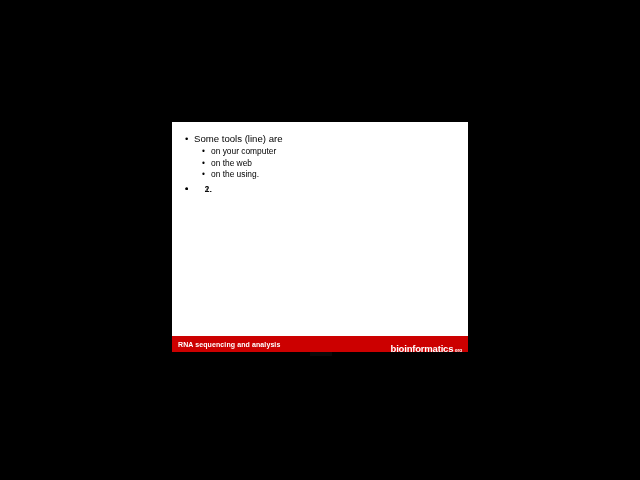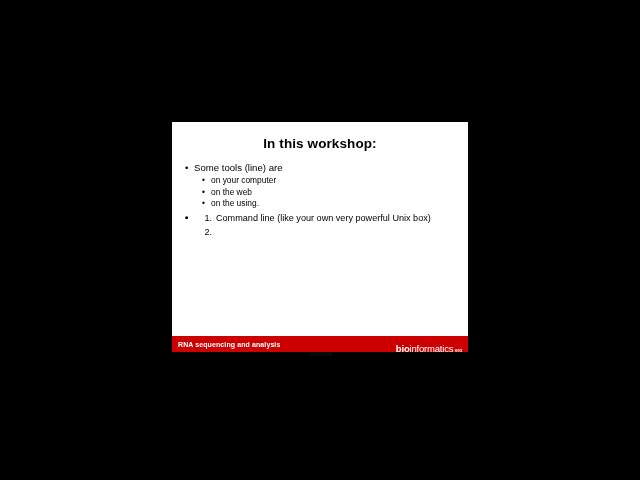--- a/index.html
+++ b/index.html
@@ -131,21 +131,21 @@
     color: #ffffff;
     padding-left: 36px;
   }
   .logo-bio {
     font-size: 9.5px;
     font-weight: bold;
     letter-spacing: -0.2px;
   }
   .logo-info {
     font-size: 9.5px;
-    font-weight: normal;
+    font-weight: bold;
     letter-spacing: -0.2px;
     margin-top: 8px;
   }
   .logo-sub {
     font-size: 4.5px;
     font-weight: bold;
     margin-left: 1.5px;
     position: relative;
     top: -0.5px;
   }
@@ -162,21 +162,20 @@
 </style>
 </head>
 <body>
 
 <div id="stage">
 
   <div id="slide">
 
     <div id="slide-body">
 
-      <div class="slide-title">In this workshop:</div>
 
       <div class="bullets">
 
         <div class="lvl1">
           <span class="dot">•</span>
           <span>Some tools (line) are</span>
         </div>
         <div class="sublist">
           <div class="lvl2">
             <span class="dot">•</span>
@@ -195,21 +194,20 @@
         <div class="lvl1">
           <span class="dot">•</span>
         </div>
 
         <div class="lvl1">
           <span class="dot">•</span>
         </div>
         <div class="numlist">
           <div class="numitem">
             <span class="num">1.</span>
-            <span>Command line (like your own very powerful Unix box)</span>
           </div>
           <div class="numitem">
             <span class="num">2.</span>
           </div>
         </div>
 
       </div>
     </div>
 
     <div id="footer">

